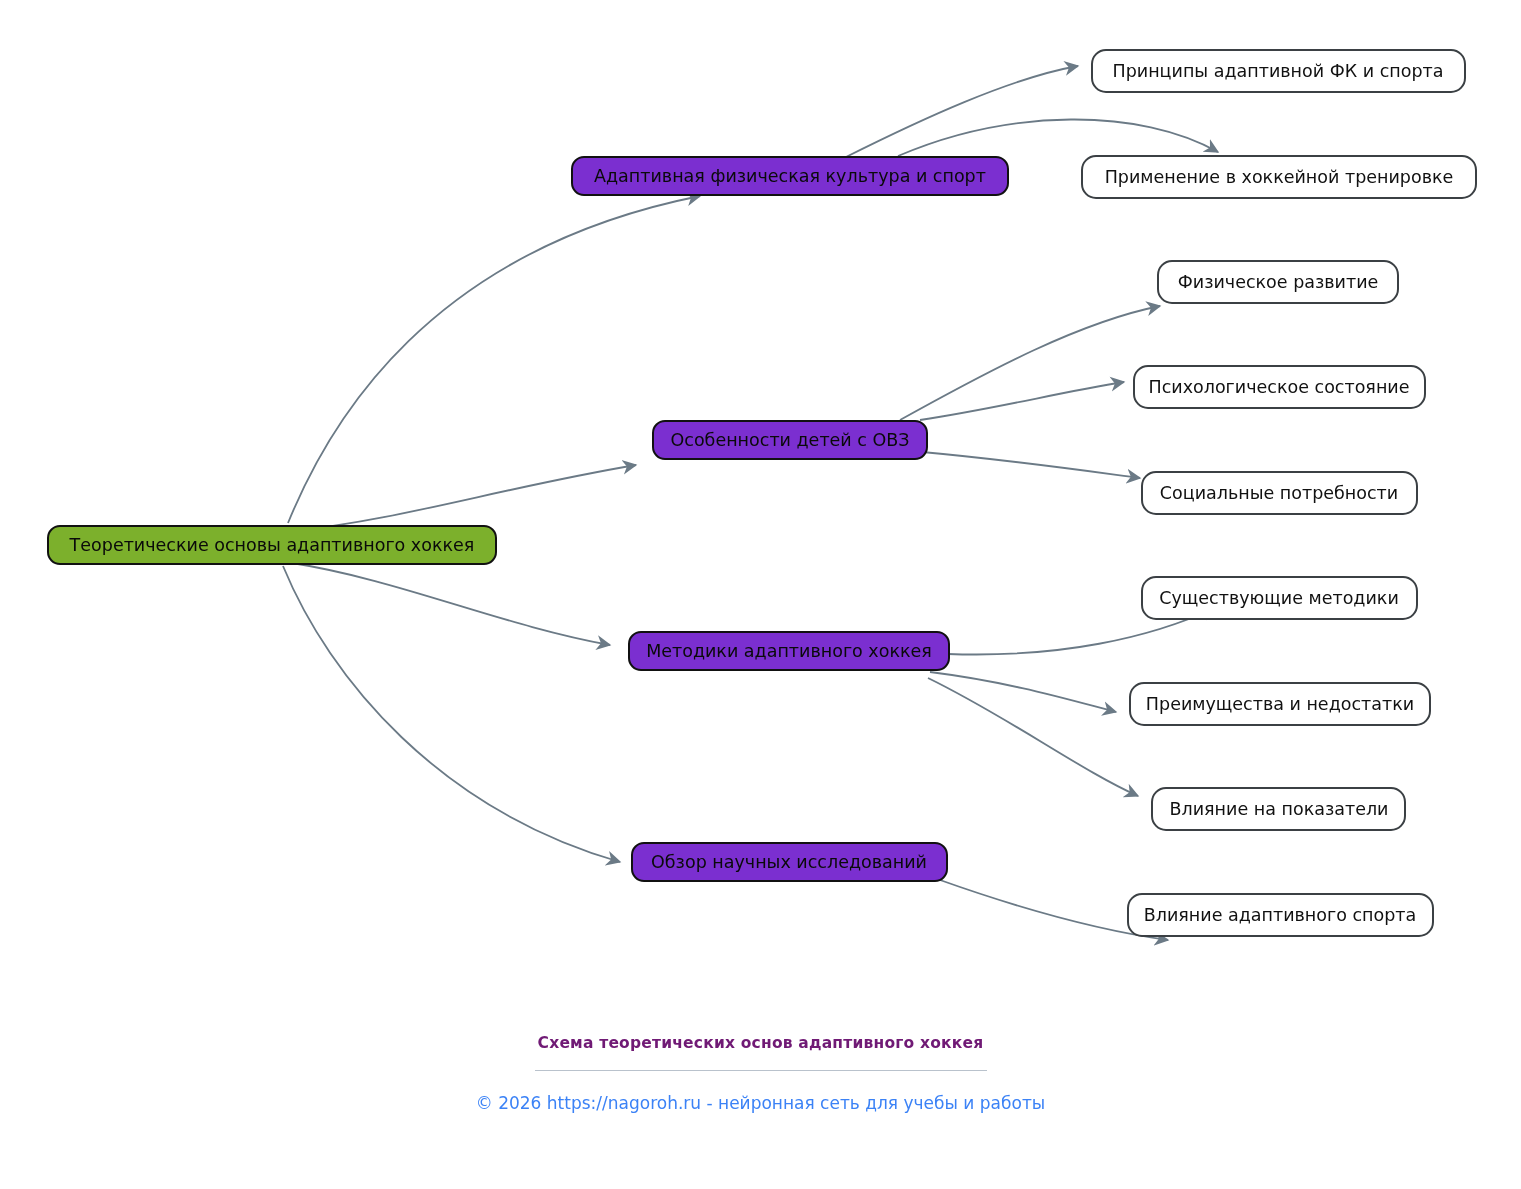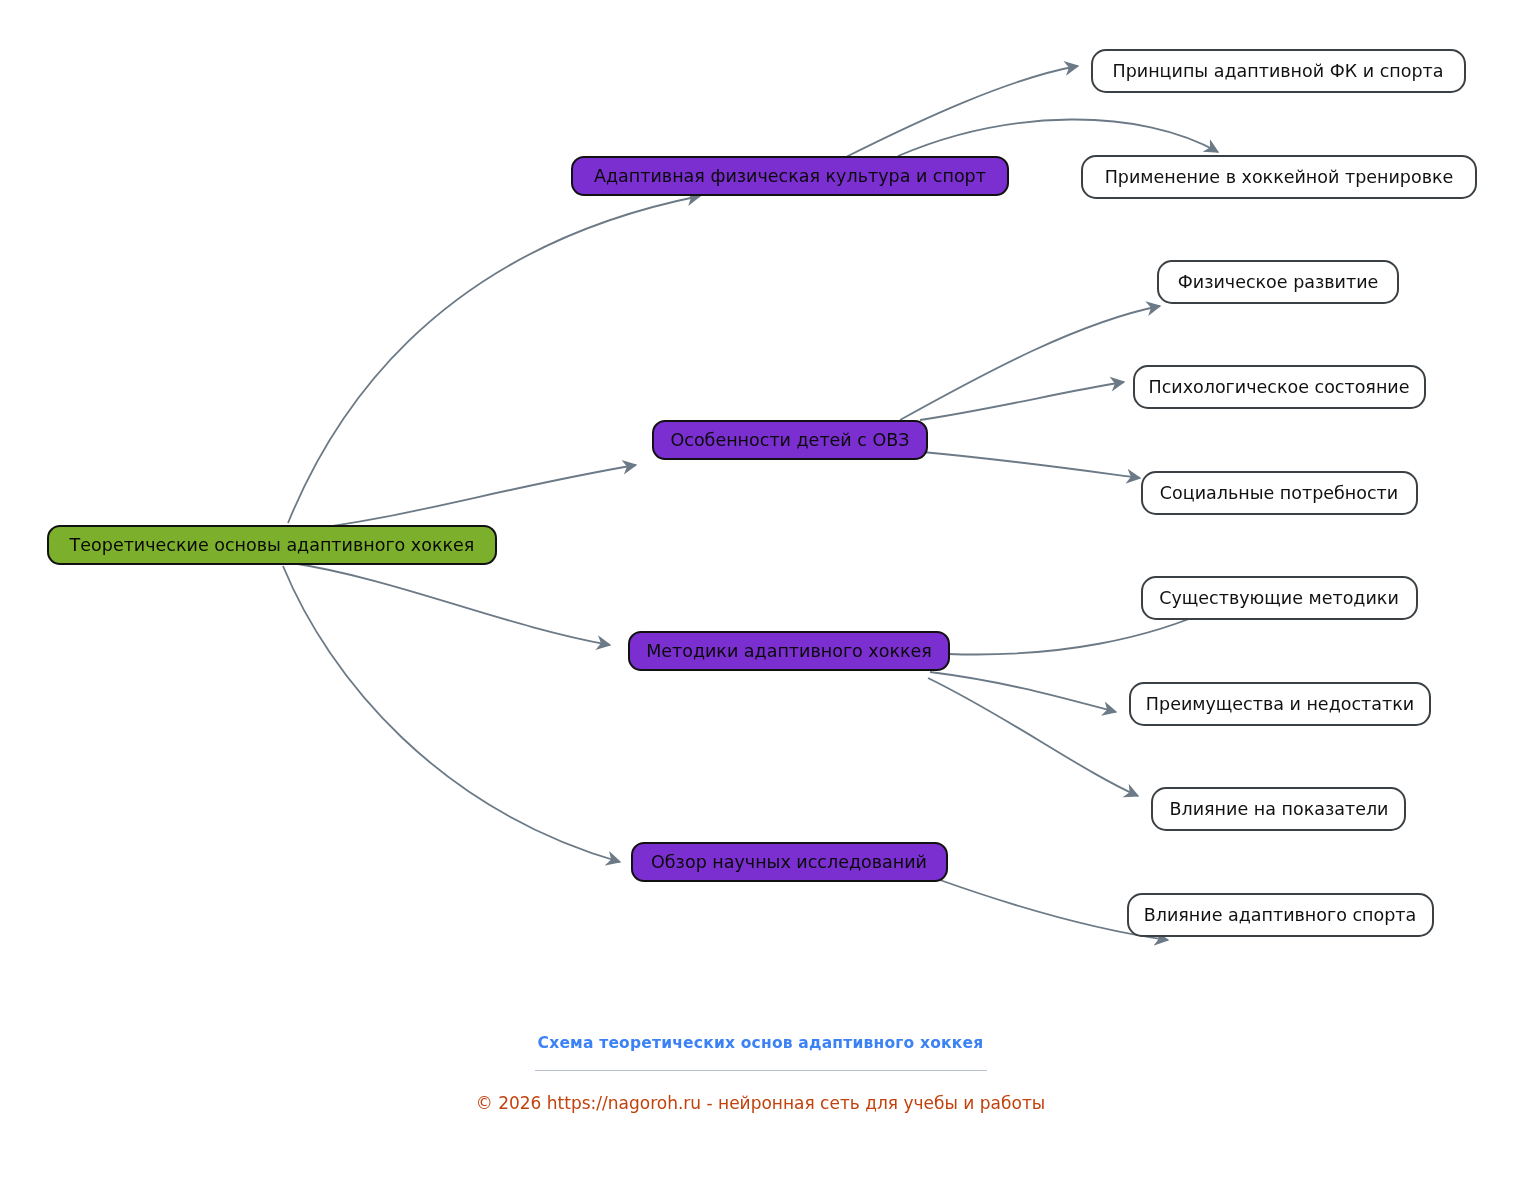--- a/index.html
+++ b/index.html
@@ -67,36 +67,36 @@
   .footer {
     position: absolute;
     left: 0;
     width: 1521px;
     text-align: center;
   }
   .footer-caption {
     top: 1034px;
     font-size: 15.5px;
     font-weight: bold;
-    color: #3b82f6;
+    color: #701a75;
     letter-spacing: 0.2px;
   }
   .footer-rule {
     position: absolute;
     left: 50%;
     transform: translateX(-50%);
     top: 1070px;
     width: 452px;
     height: 1px;
     background: #b9c2cc;
   }
   .footer-copyright {
     top: 1093px;
     font-size: 17px;
-    color: #c2410c;
+    color: #3b82f6;
   }
 </style>
 </head>
 <body>
 
 <svg id="mindmap" viewBox="0 0 1521 1189" xmlns="http://www.w3.org/2000/svg">
 
   <defs>
     <marker id="arrow" viewBox="0 0 12 12" refX="10" refY="6" markerWidth="9" markerHeight="9" orient="auto-start-reverse">
       <path d="M 0 0.5 L 11 6 L 0 11.5 L 3.2 6 Z" class="arrow-head"></path>

